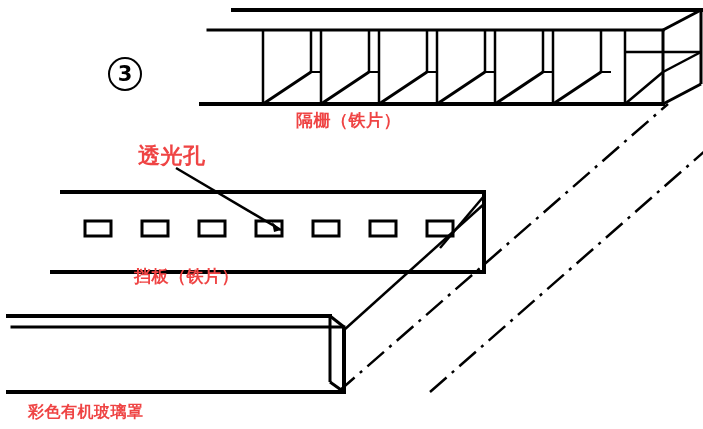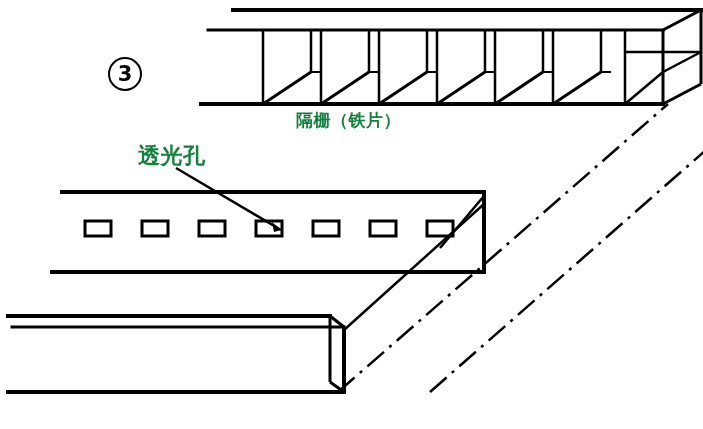--- a/index.html
+++ b/index.html
@@ -22,21 +22,21 @@
     left: 0;
     top: 0;
     width: 703px;
     height: 429px;
     display: block;
   }
   .cjk-label {
     position: absolute;
     font-family: "DejaVu Sans", "Liberation Sans", sans-serif;
     font-weight: 700;
-    color: #15803d;
+    color: #ef4444;
     white-space: nowrap;
     letter-spacing: 0.5px;
     line-height: 1;
   }
   #label-grating {
     left: 296px;
     top: 112px;
     font-size: 17px;
   }
   #label-light-hole {
@@ -161,14 +161,16 @@
       <line x1="430" y1="392" x2="706" y2="150" stroke="#000" stroke-width="2.5" stroke-dasharray="22 7 3 7"></line>
       <line x1="344" y1="330" x2="484" y2="204" stroke="#000" stroke-width="2.5"></line>
     </g>
 
   </svg>
 
   <div id="step-marker">3</div>
 
   <div class="cjk-label" id="label-grating">隔栅（铁片）</div>
   <div class="cjk-label" id="label-light-hole">透光孔</div>
+  <div class="cjk-label" id="label-baffle">挡板（铁片）</div>
+  <div class="cjk-label" id="label-cover">彩色有机玻璃罩</div>
 
 </div>
 
 </body></html>

